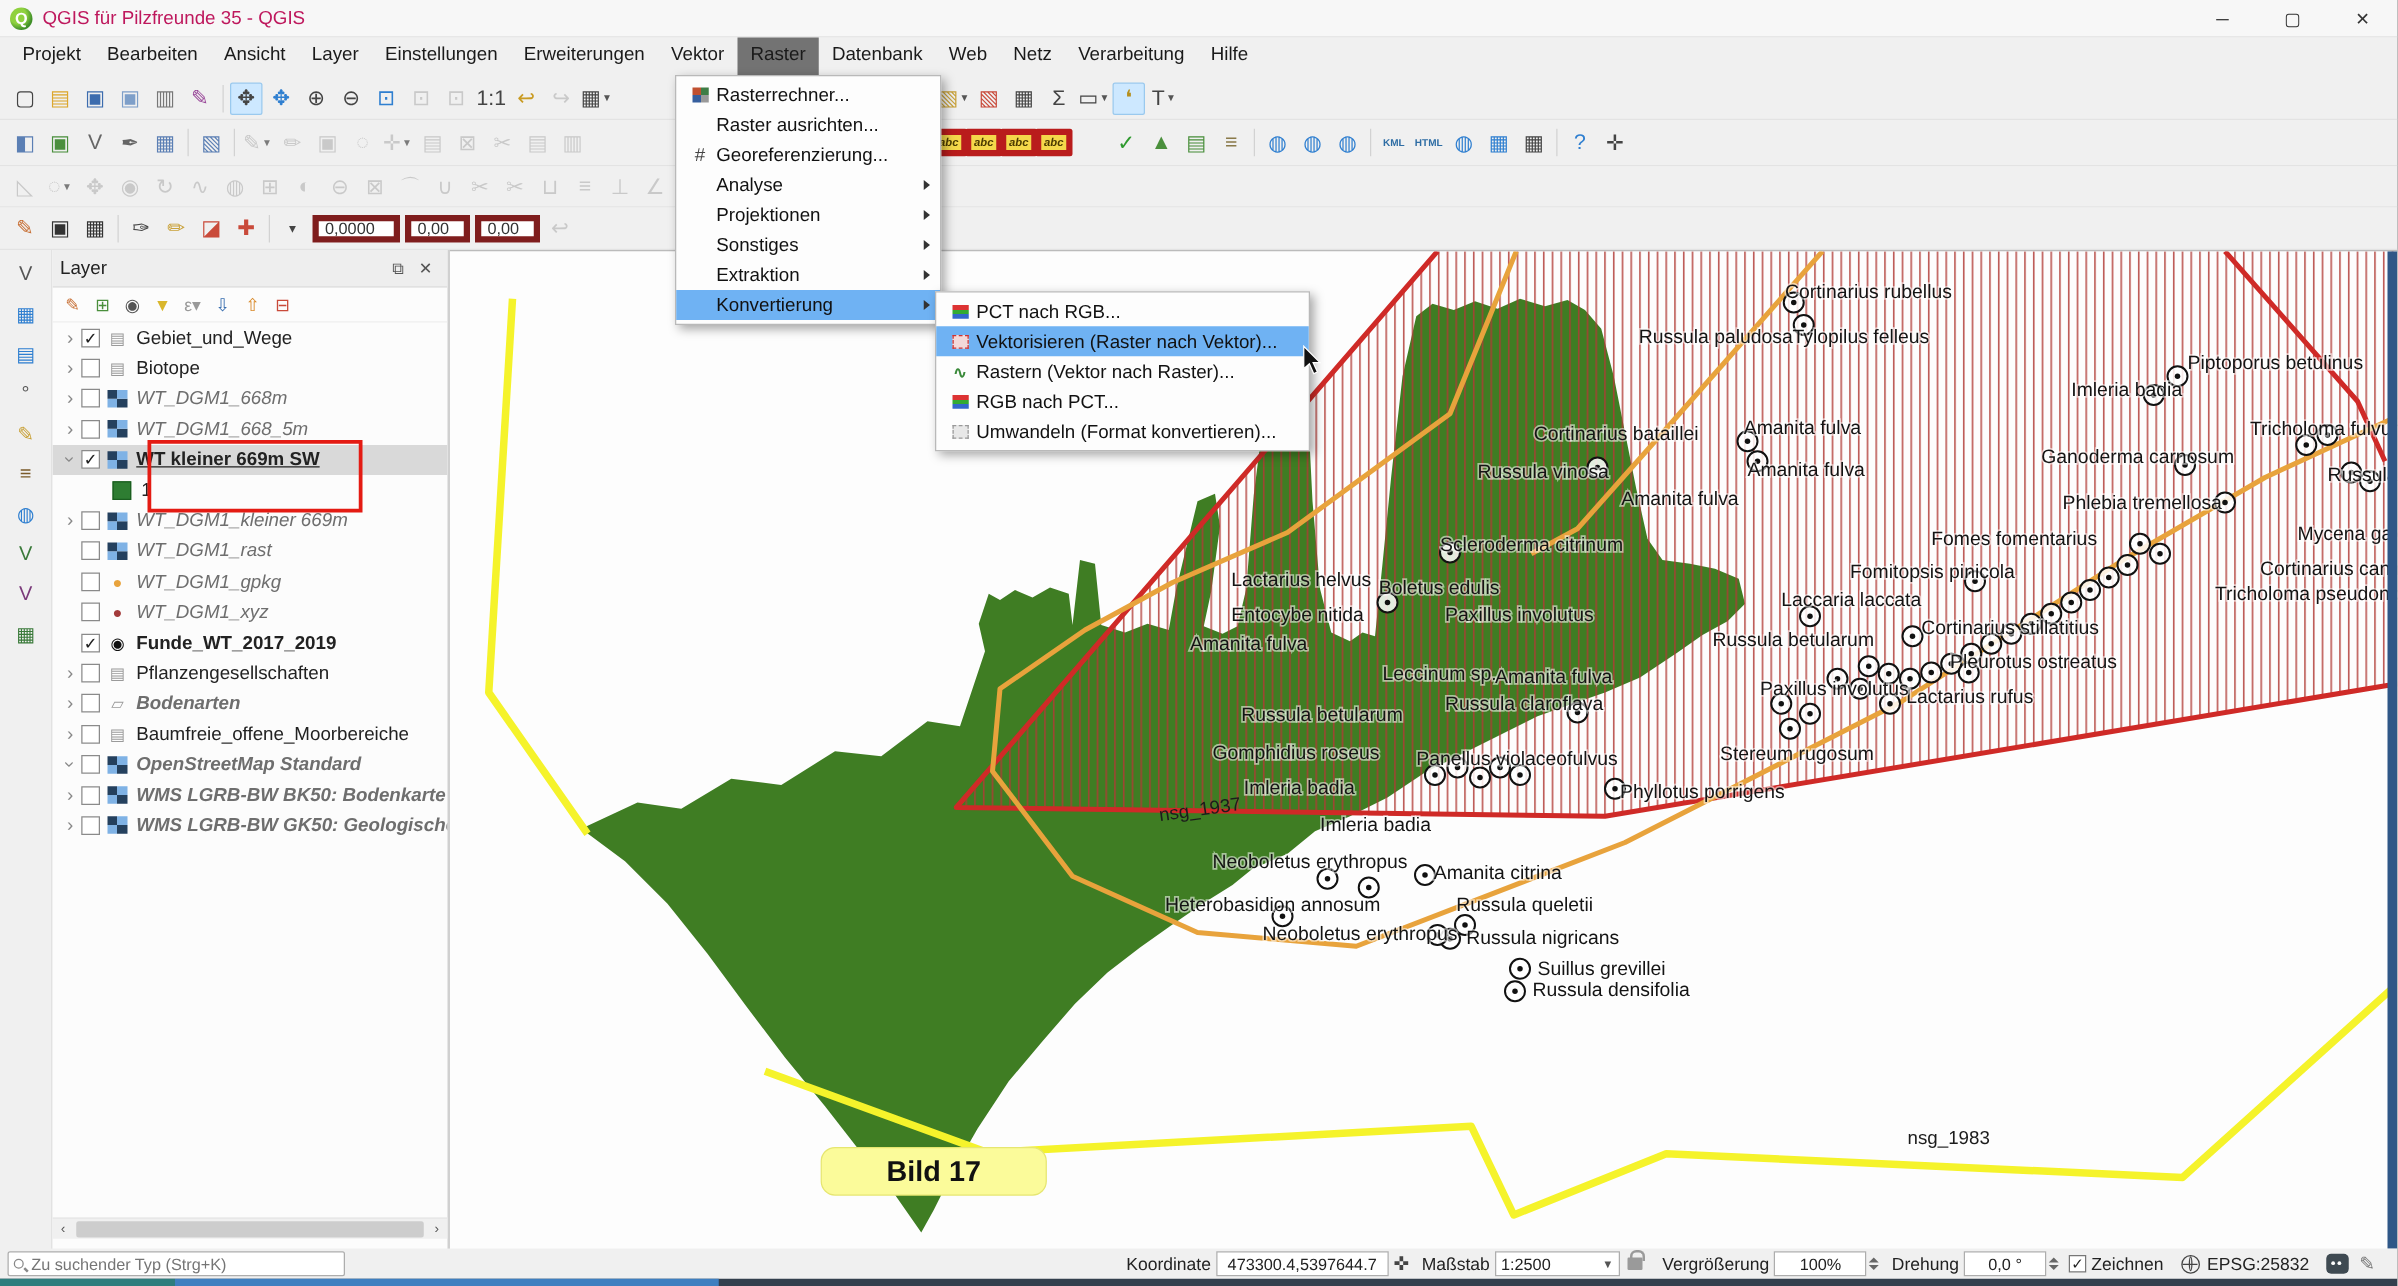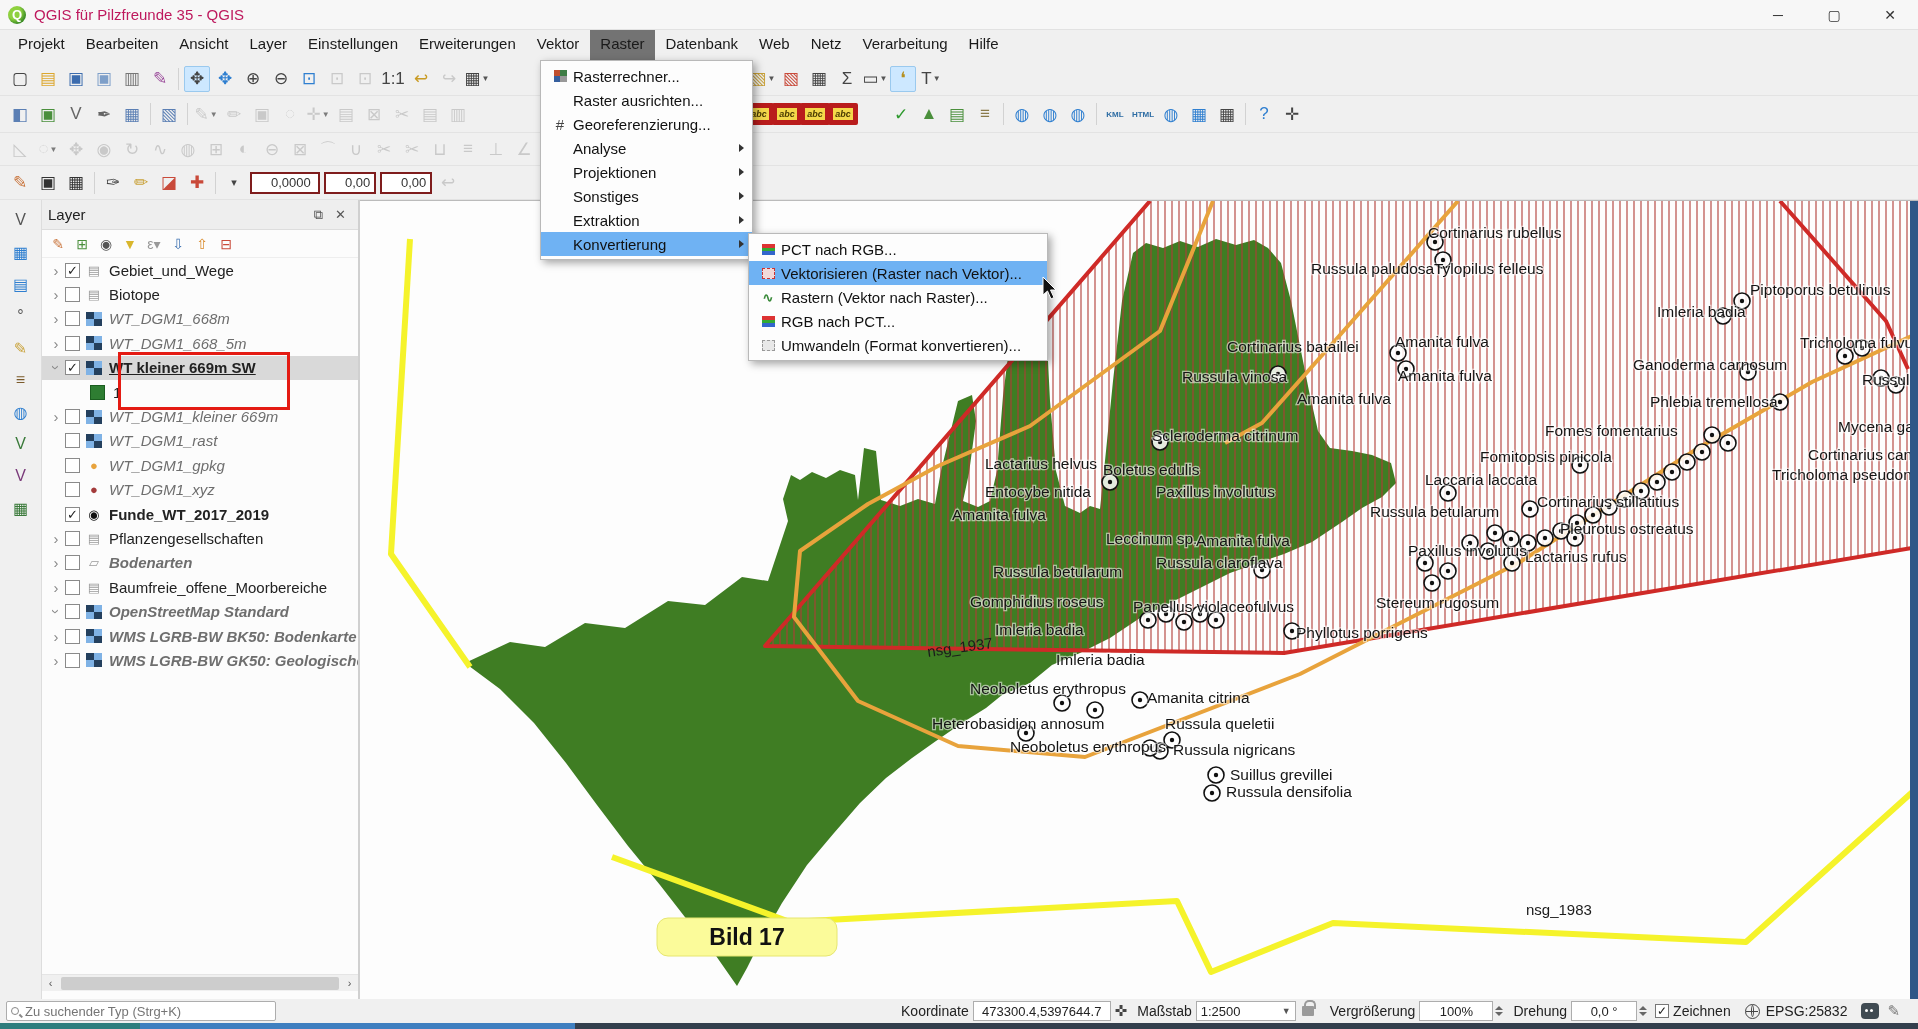--- a/index.html
+++ b/index.html
@@ -31,22 +31,22 @@
   .tbtn{width:26px;height:26px;margin:0 1px;display:flex;align-items:center;justify-content:center;
         font-size:17px;color:#444;border-radius:2px;position:relative;flex:none;}
   .tbtn.hl{background:#cde8ff;border:1px solid #9ac9ee;}
   .tbtn.dis{color:#bdbdbd;opacity:.75;}
   .tbtn .caret{font-size:8px;color:#555;margin-left:1px;}
   .tsep{width:1px;height:22px;background:#d2d2d2;margin:0 4px;flex:none;}
   .tag{background:#f4d84a;border:5px solid #b91c1c;border-radius:2px;color:#4a3a00;
        font-size:9px;font-style:italic;font-weight:bold;padding:1px 2px;position:relative;}
   .tag .pin{position:absolute;right:-4px;bottom:-4px;width:7px;height:7px;border-radius:50%;background:#c92a1e;}
   .txticon{font-size:8px;font-weight:bold;color:#2e6da4;letter-spacing:0;}
-  .tinput{height:22px;background:#fff;border:2px solid #7f1d1d;font-size:13px;color:#333;
-          display:flex;align-items:center;padding:0 19px;margin:0 2px;flex:none;}
+  .tinput{height:22px;background:#fff;border:5px solid #7f1d1d;font-size:13px;color:#333;
+          display:flex;align-items:center;padding:0 5px;margin:0 2px;flex:none;}
   
   .leftdock{position:absolute;left:0;top:200px;width:42px;height:799px;background:#f0f0f0;
             border-right:1px solid #ddd;display:flex;flex-direction:column;align-items:center;padding-top:4px;}
   .dockbtn{width:28px;height:28px;margin:2px 0;display:flex;align-items:center;justify-content:center;
            font-size:16px;color:#555;}
   
   .layerpanel{position:absolute;left:42px;top:200px;width:318px;height:799px;background:#fcfcfc;
               border-right:2px solid #d0d0d0;font-size:15px;overflow:hidden;}
   .lp-header{height:30px;background:#eeeeee;display:flex;align-items:center;padding:0 6px;border-bottom:1px solid #ddd;}
   .lp-title{font-size:15px;color:#222;}

